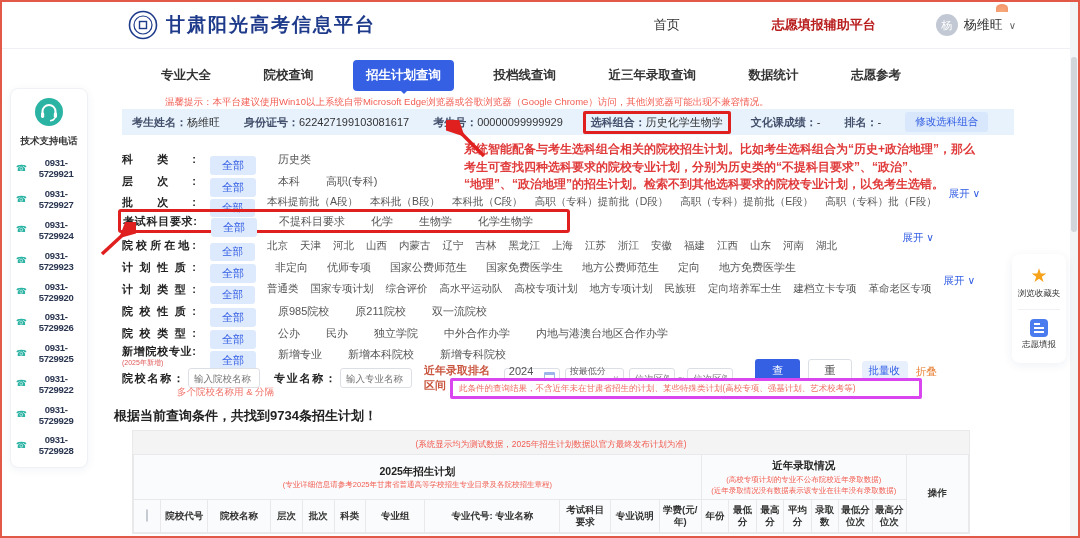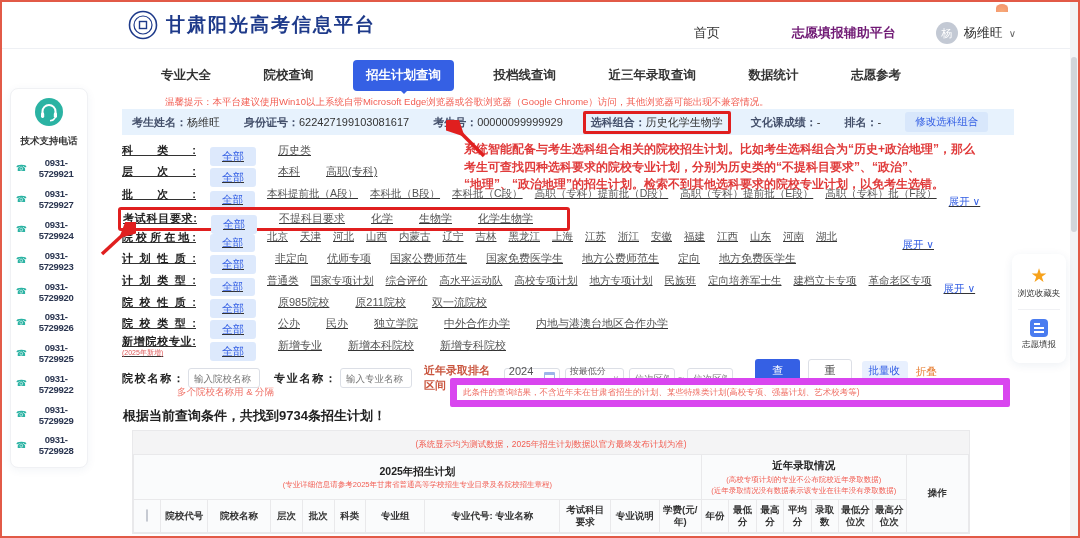--- a/index.html
+++ b/index.html
@@ -3,23 +3,23 @@
 <meta charset="utf-8">
 <style>
   html,body{margin:0;padding:0;background:#fff;}
   .stage{position:relative;width:1080px;height:538px;overflow:hidden;background:#fff;
     border:2px solid #e25a47;box-sizing:border-box;
     font-family:"Liberation Sans","DejaVu Sans",sans-serif;color:#333;}
   
   .topbar{position:absolute;top:0;left:0;right:0;height:46px;background:#fff;border-bottom:1px solid #eef0f4;}
   .logo{position:absolute;left:126px;top:8px;display:flex;align-items:center;gap:8px;}
   .logo-text{font-size:19px;font-weight:bold;color:#1e3a8a;letter-spacing:2px;}
-  .topnav{position:absolute;right:62px;top:8px;height:46px;display:flex;align-items:center;gap:40px;}
+  .topnav{position:absolute;right:62px;top:0;height:46px;display:flex;align-items:center;gap:60px;}
   .topnav .home{font-size:13px;color:#333;cursor:pointer;}
-  .topnav .assist{font-size:13px;color:#701a75;font-weight:bold;cursor:pointer;padding-left:32px;}
+  .topnav .assist{font-size:13px;color:#b91c1c;font-weight:bold;cursor:pointer;padding-left:32px;}
   .usergroup{display:flex;align-items:center;gap:6px;cursor:pointer;}
   .avatar{width:22px;height:22px;border-radius:50%;background:#c3c9d4;color:#fff;font-size:11px;
     display:flex;align-items:center;justify-content:center;}
   .uname{font-size:13px;color:#333;}
   .chev{font-size:10px;color:#666;}
   .sunrise{position:absolute;right:70px;top:2px;width:12px;height:8px;border-radius:50% 50% 0 0;
     background:radial-gradient(circle at 50% 100%, #f6a26b, #f2845a);opacity:.9;}
   
   .scrolltrack{position:absolute;right:0;top:0;width:8px;height:100%;background:#f3f4f6;}
   .scrollthumb{position:absolute;right:1px;top:55px;width:6px;height:175px;background:#d2d5da;border-radius:3px;}
@@ -40,21 +40,21 @@
   .sfield .sval{color:#333;}
   .sfield.hl{border:3px solid #e01f1f;border-radius:2px;padding:1px 5px;margin:-2px 20px -2px -4px;}
   .modify-chip{margin-left:auto;background:#d8e7fb;color:#3560e4;font-size:10.5px;padding:3px 10px;
     border-radius:3px;cursor:pointer;white-space:nowrap;}
   
   .annotation{position:absolute;left:462px;top:139px;width:552px;z-index:30;color:#e03a3a;
     font-size:12px;line-height:17.5px;font-weight:600;pointer-events:none;}
   .arrow-svg{position:absolute;z-index:31;pointer-events:none;}
   
   .filterpanel{position:absolute;top:142px;left:120px;width:818px;}
-  .frow{display:flex;align-items:flex-end;height:21.7px;font-size:11px;white-space:nowrap;text-decoration:underline;}
+  .frow{display:flex;align-items:flex-start;height:21.7px;font-size:11px;white-space:nowrap;}
   .frow-labelwrap{display:flex;flex-direction:column;justify-content:center;margin-right:14px;flex-shrink:0;}
   .jlabel{display:inline-block;width:74px;text-align:justify;text-align-last:justify;
     font-weight:600;color:#222;}
   .lbl-note{font-size:7px;color:#e05a5a;line-height:7px;}
   .chip{color:#555;margin-right:26px;cursor:pointer;}
   .chip.all{background:#dde9fc;color:#3560e4;padding:2px 12px;border-radius:3px;margin-right:22px;margin-top:12px;}
   .frow.gap-m .chip{margin-right:19px;}
   .frow.gap-s .chip{margin-right:12px;font-size:10.5px;}
   .expand-link{margin-left:auto;margin-right:6px;color:#3560e4;font-size:10.5px;cursor:pointer;}
   .hlbox{display:flex;align-items:center;border:3px solid #e01f1f;border-radius:3px;
@@ -76,24 +76,24 @@
   .inp-rank{width:46px;}
   .tilde{color:#999;margin:0 3px;}
   .btn-query{background:#3560e4;color:#fff;border:none;border-radius:3px;font-size:11px;
     padding:4px 13px;margin-left:22px;cursor:pointer;font-family:inherit;}
   .btn-reset{background:#fff;color:#444;border:1px solid #dcdfe6;border-radius:3px;font-size:11px;
     padding:3px 11px;margin-left:8px;cursor:pointer;font-family:inherit;}
   .batch-fav{color:#3560e4;background:#e8f0fe;border-radius:3px;padding:3px 7px;margin-left:10px;
     font-size:10.5px;cursor:pointer;}
   .collapse{color:#e8833a;font-size:10.5px;margin-left:8px;cursor:pointer;}
   .hint-left{position:absolute;top:384px;left:175px;font-size:9.5px;color:#ef7066;}
-  .hint-right{position:absolute;top:376px;left:448px;width:560px;border:7px solid #d946ef;
+  .hint-right{position:absolute;top:376px;left:448px;width:472px;border:3px solid #d946ef;
     border-radius:2px;padding:2px 6px;box-sizing:border-box;font-size:8.5px;line-height:11px;color:#ef7066;background:#fff;}
   
-  .resultline{position:absolute;top:405px;left:121px;font-size:13px;color:#222;font-weight:600;}
+  .resultline{position:absolute;top:405px;left:112px;font-size:13px;color:#222;font-weight:600;}
   .tablewrap{position:absolute;top:428px;left:130px;width:838px;border:1px solid #e9e9eb;box-sizing:border-box;}
   .tbl-top{background:#f4f4f5;text-align:center;padding:6px 0 3px;}
   .tbl-title{font-size:15px;font-weight:bold;color:#111;}
   .tbl-sub{font-size:8.5px;color:#f25d52;margin-top:2px;}
   table.plan{width:100%;border-collapse:collapse;table-layout:fixed;}
   table.plan th{border:1px solid #e9e9eb;background:#fafbfc;font-size:9.5px;color:#333;
     font-weight:bold;padding:4px 2px;line-height:1.3;vertical-align:middle;word-break:break-all;}
   .grp-title{font-size:10.5px;font-weight:bold;color:#222;}
   .grp-note{font-size:7.5px;color:#f25d52;font-weight:normal;line-height:9px;margin-top:2px;}
   .cb{width:11px;height:11px;border:1px solid #c6cad2;border-radius:2px;background:#fff;margin:0 auto;cursor:pointer;}

